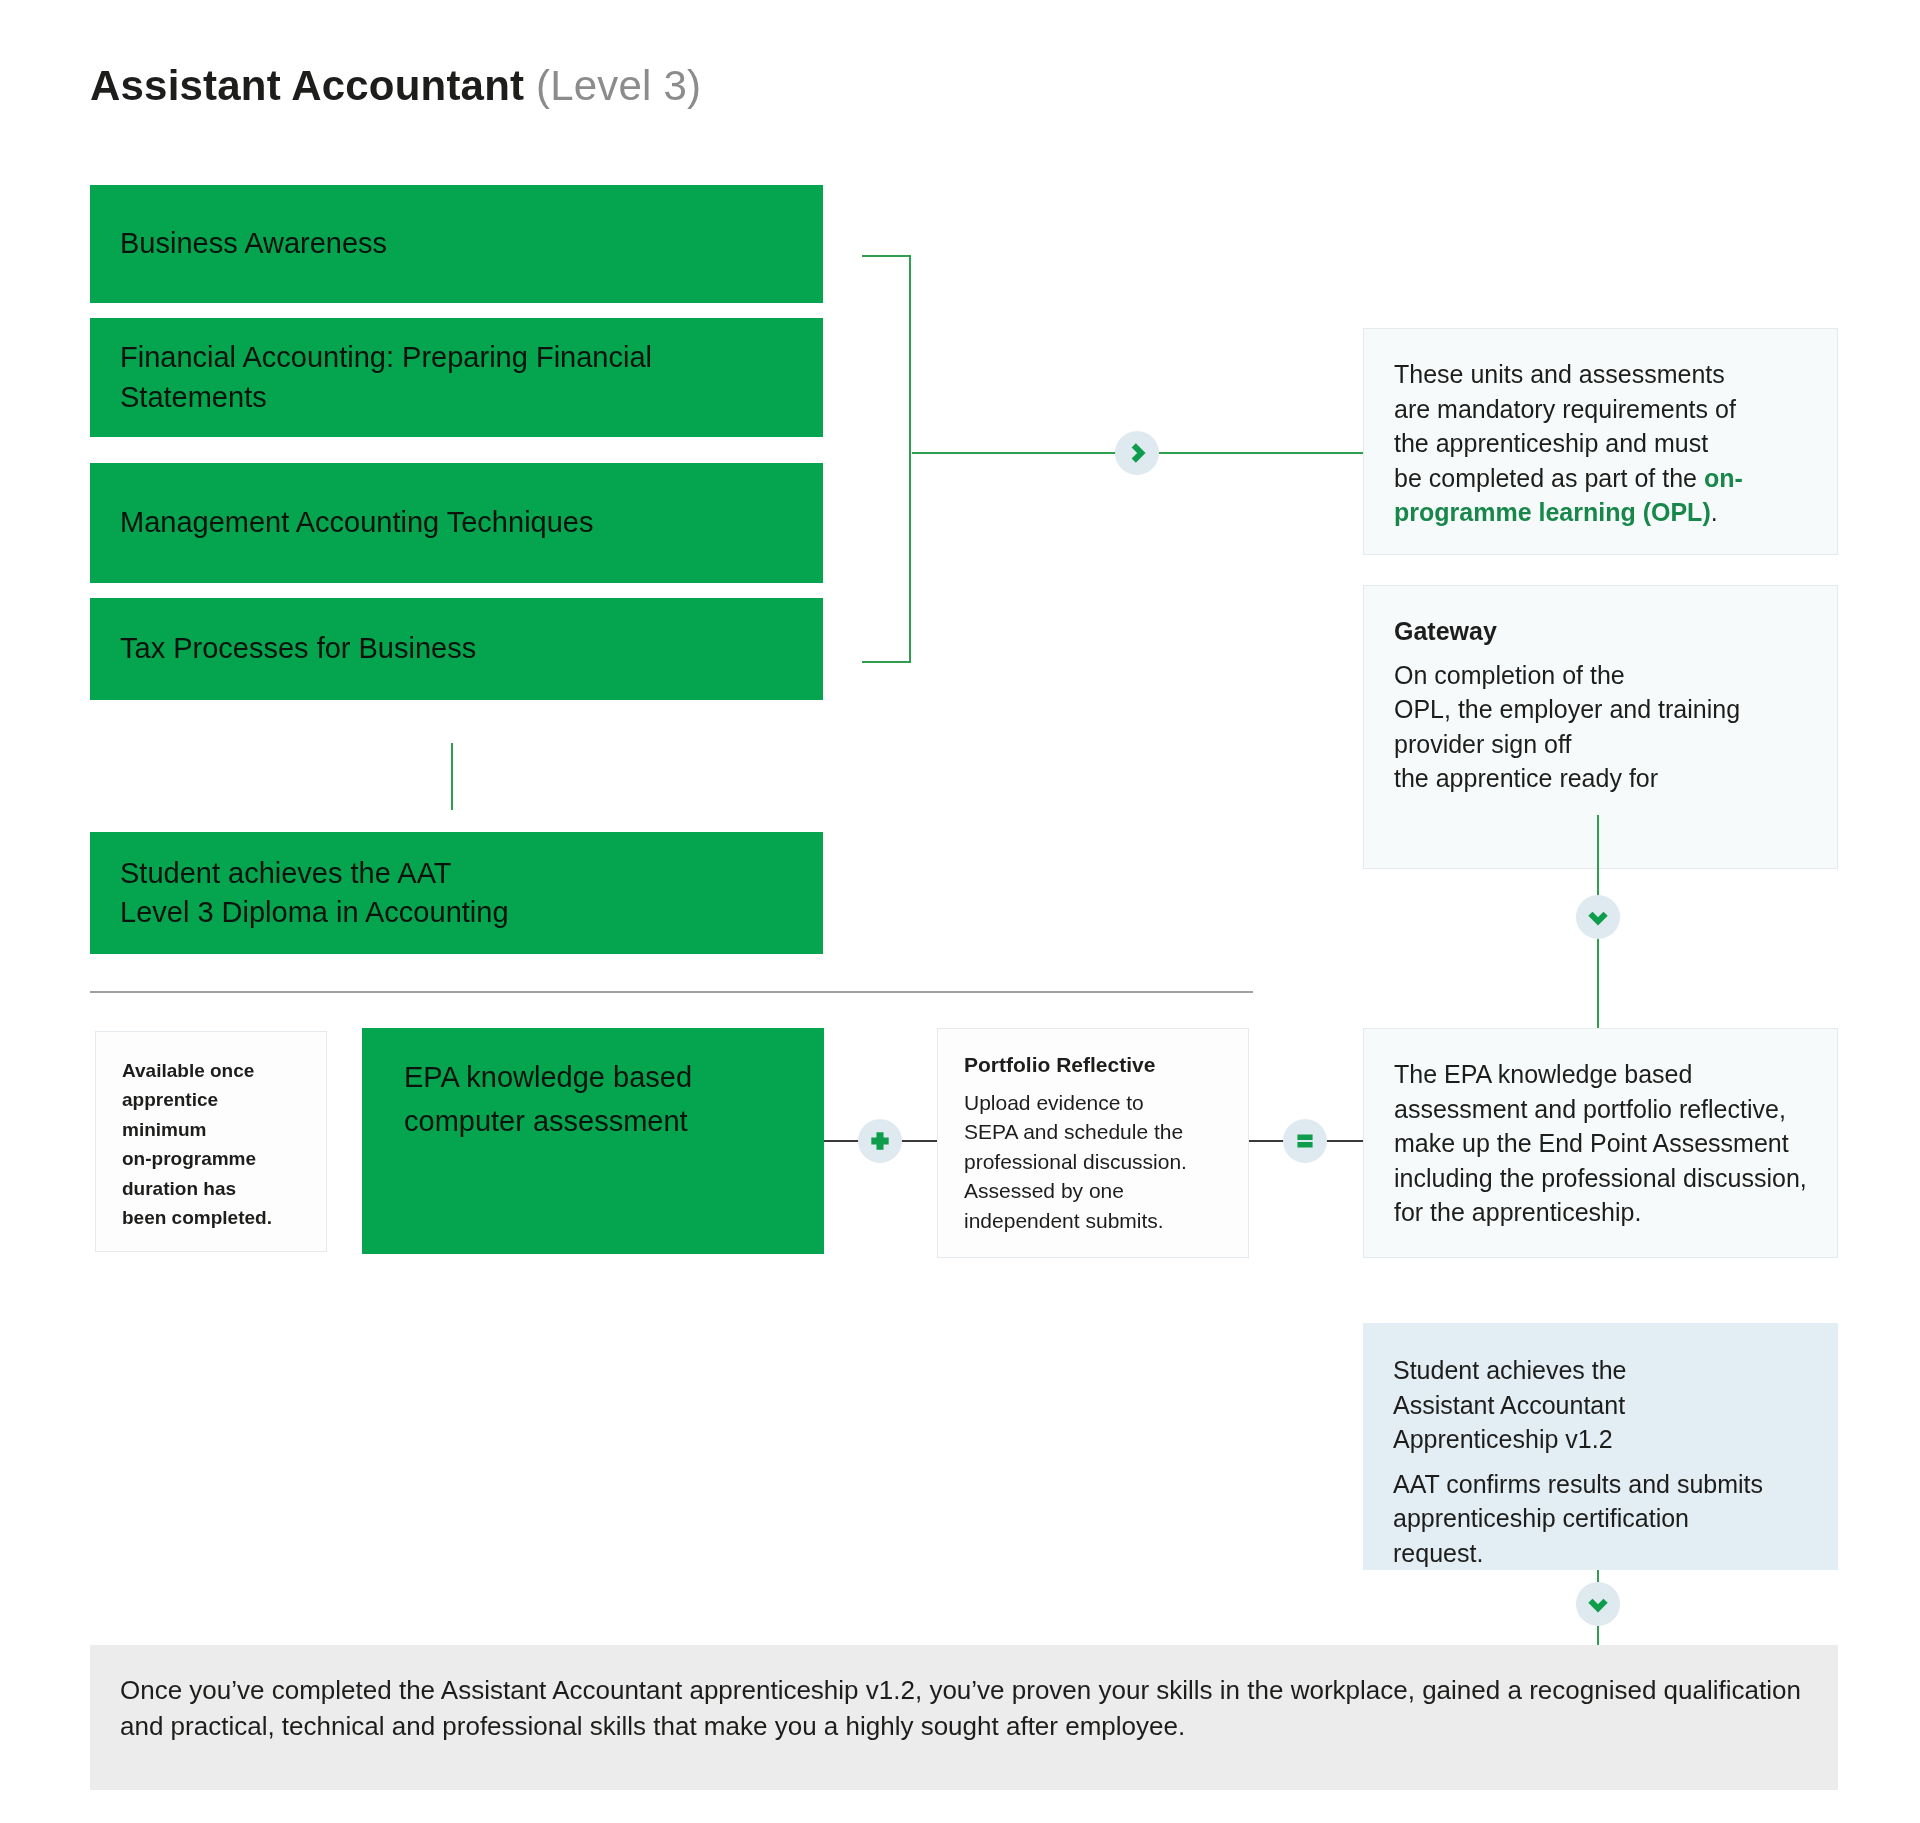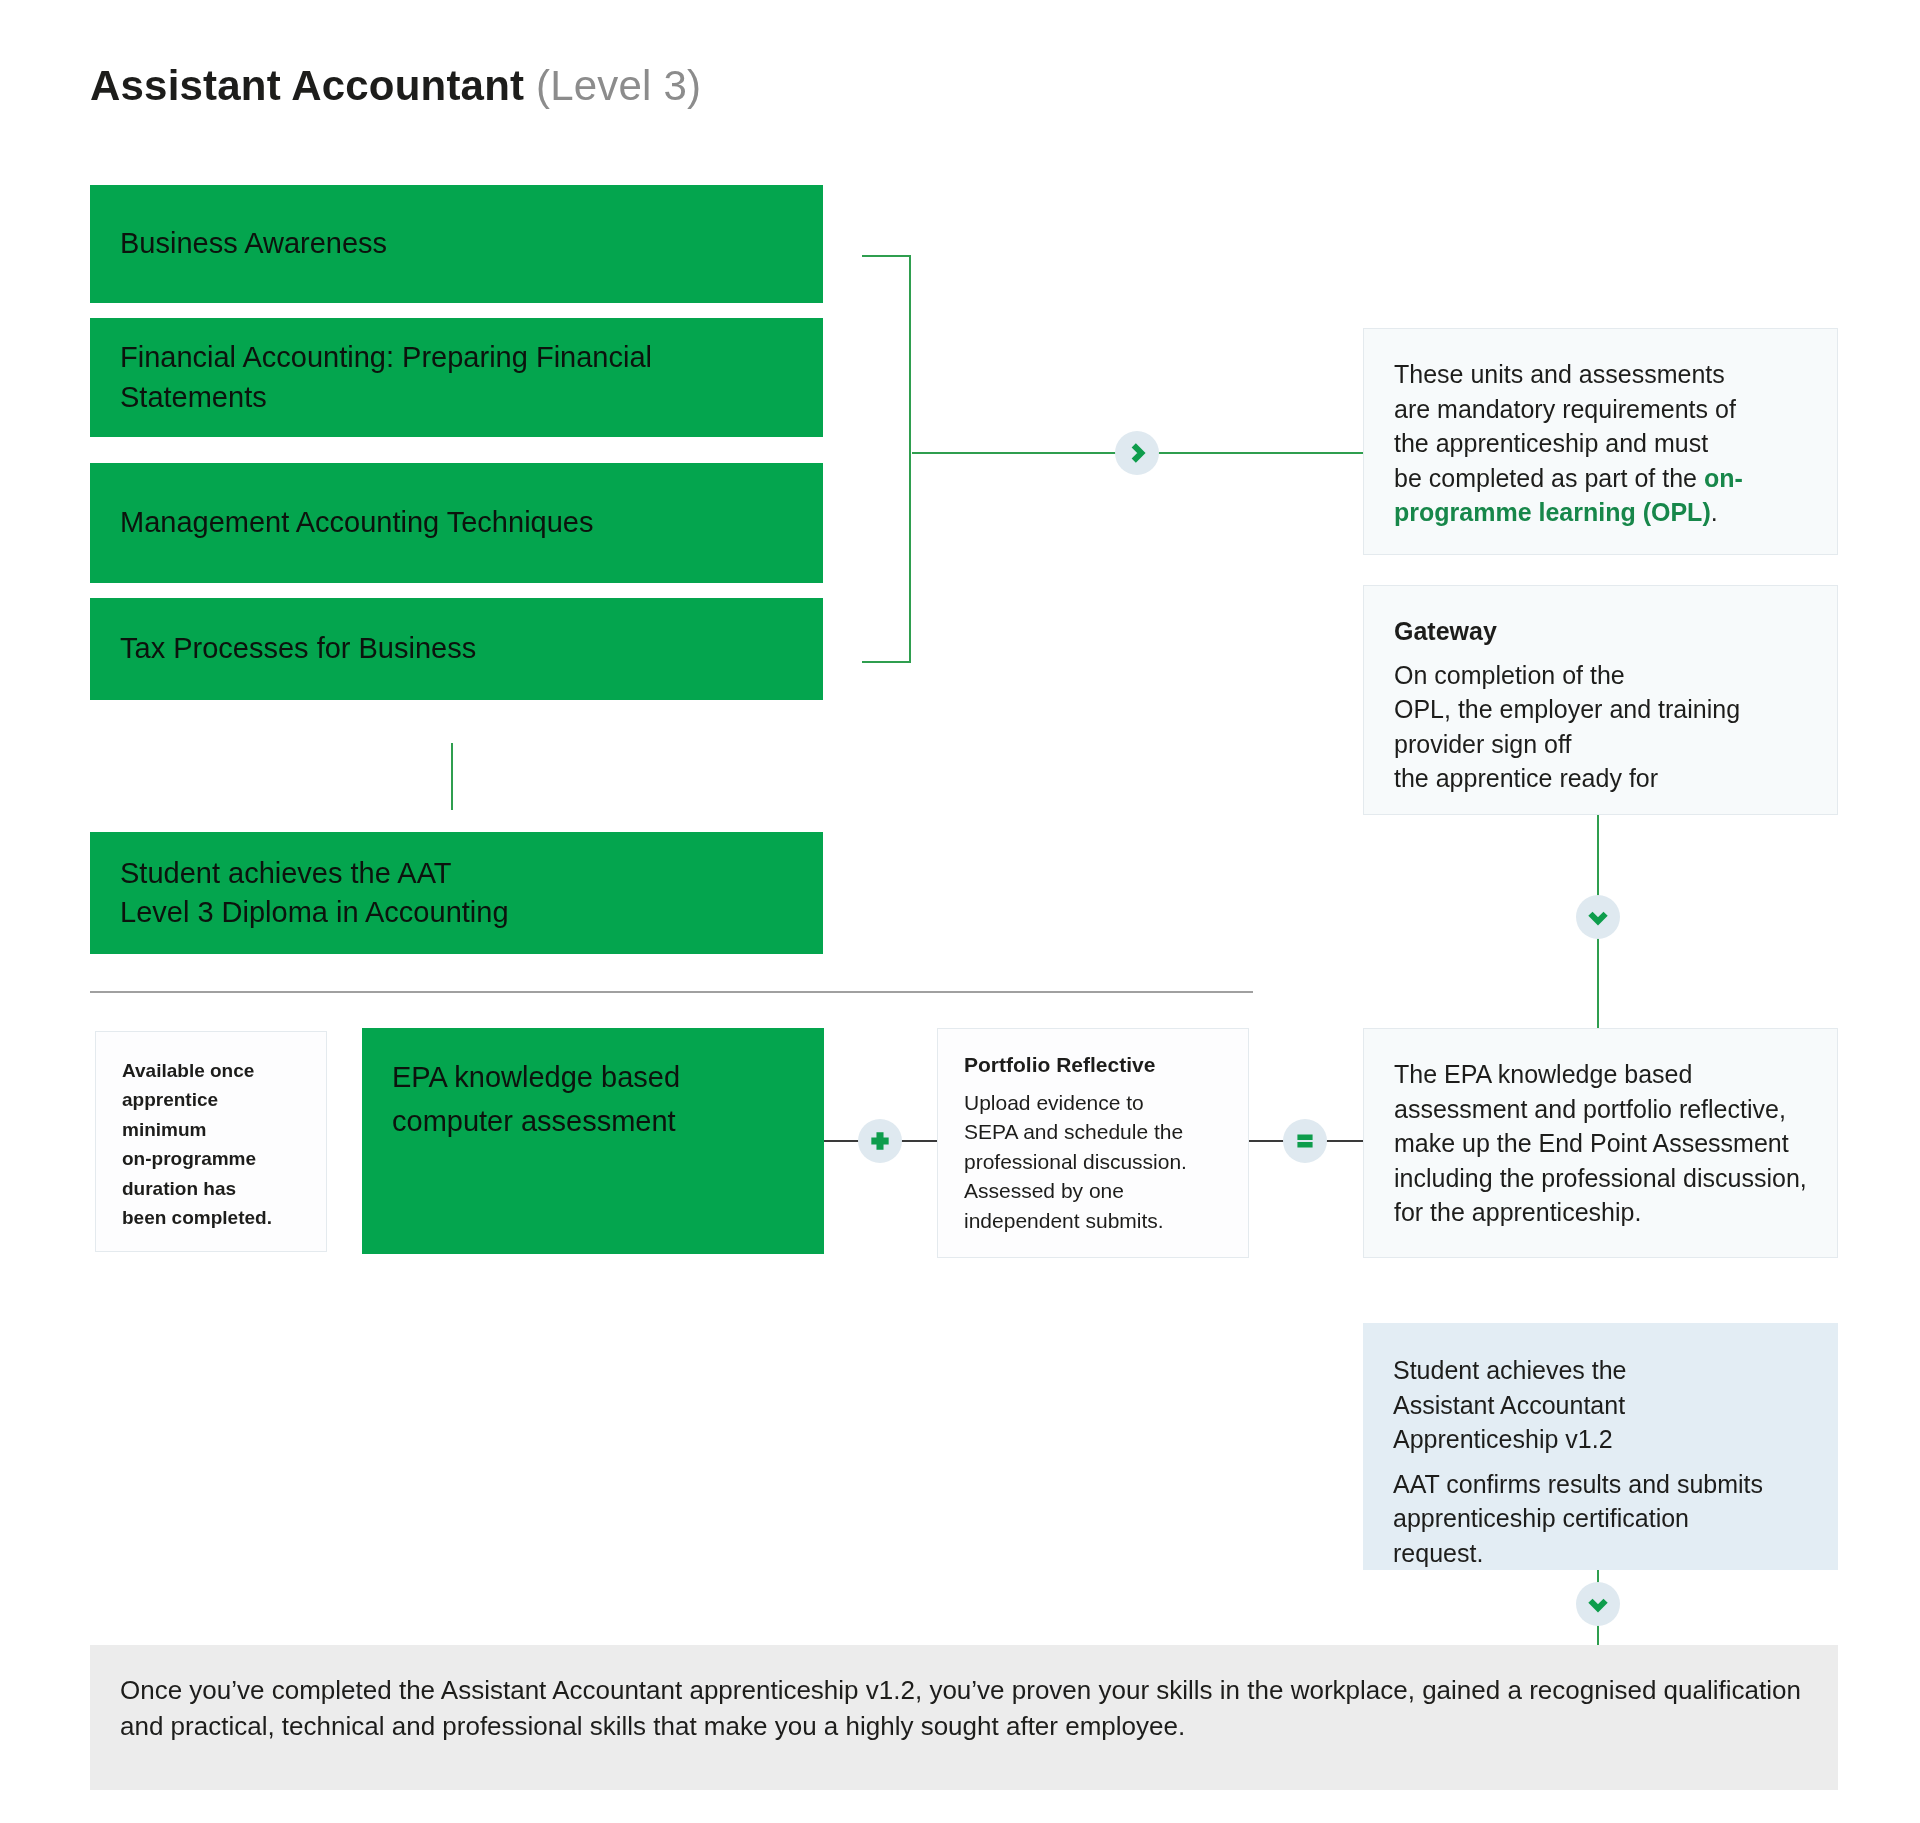--- a/index.html
+++ b/index.html
@@ -24,21 +24,21 @@
     font-family:"Liberation Sans", sans-serif;color:var(--ink);overflow:hidden;
   }
   .title{position:absolute;left:90px;top:62px;margin:0;font-size:42px;font-weight:700;letter-spacing:.2px;}
   .title .t-suffix{font-weight:400;color:var(--title-suffix);}
 
   .gbox{position:absolute;left:90px;width:733px;background:var(--green);color:#0c130d;
         display:flex;flex-direction:column;justify-content:center;padding:0 30px;box-sizing:border-box;}
   .gbox .gline{font-size:29px;line-height:1.35;}
 
   .gbox-top{justify-content:flex-start;padding-top:28px;}
-  .gbox-top .gline{line-height:1.5;}
+  .gbox-top .gline{line-height:1.5;margin-left:12px;}
 
   .bracket{position:absolute;left:862px;top:255px;width:49px;height:408px;
            border:2px solid var(--line-green);border-left:none;box-sizing:border-box;}
   .hline{position:absolute;height:2px;background:var(--line-green);}
   .hline.dark{background:var(--connector-dark);}
   .vline{position:absolute;width:2px;background:var(--line-green);}
   .divider{position:absolute;left:90px;top:991px;width:1163px;height:2px;background:var(--divider);}
 
   .circle{position:absolute;width:44px;height:44px;border-radius:50%;background:var(--circle-bg);
           display:flex;align-items:center;justify-content:center;}
@@ -100,21 +100,21 @@
   <div class="divider"></div>
 
   <div class="panel" style="left:1363px;top:328px;width:475px;height:227px;">
     <div>These units and assessments</div>
     <div>are mandatory requirements of</div>
     <div>the apprenticeship and must</div>
     <div><span>be completed as part of the </span><span class="bold-green">on-</span></div>
     <div><span class="bold-green">programme learning (OPL)</span><span>.</span></div>
   </div>
 
-  <div class="panel" style="left:1363px;top:585px;width:475px;height:230px;">
+  <div class="panel" style="left:1363px;top:585px;width:475px;height:284px;">
     <div class="p-title">Gateway</div>
     <div>On completion of the</div>
     <div>OPL, the employer and training</div>
     <div>provider sign off</div>
     <div>the apprentice ready for</div>
   </div>
 
   <div class="vline" style="left:1597px;top:815px;height:213px;"></div>
   <div class="circle" style="left:1576px;top:895px;">
     <svg width="26" height="26" viewBox="0 0 24 24">

